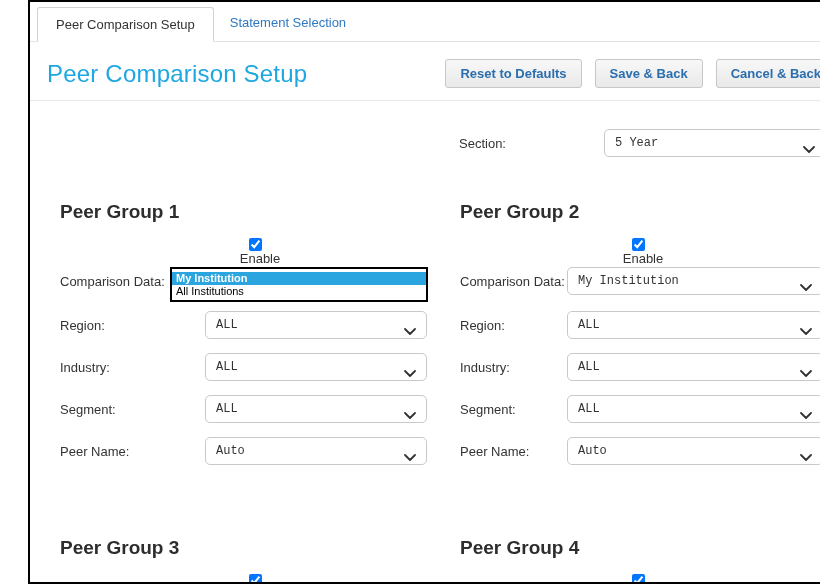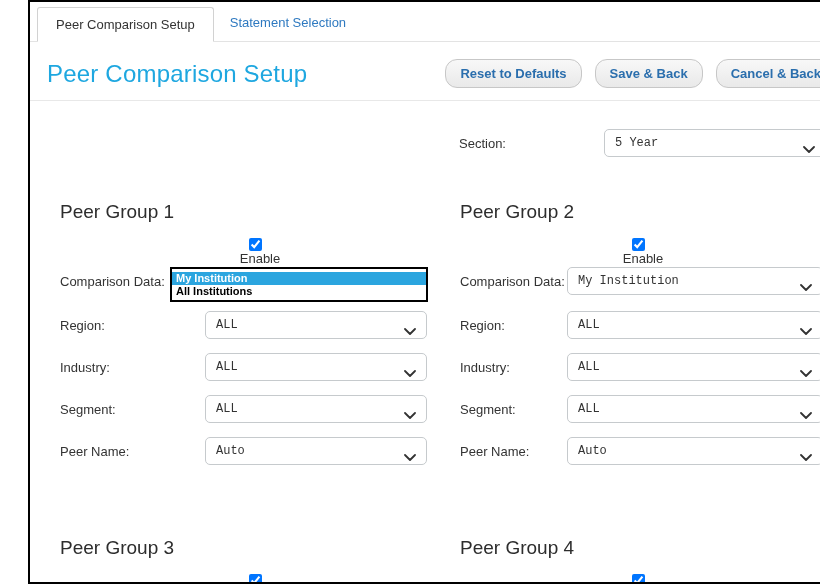--- a/index.html
+++ b/index.html
@@ -37,21 +37,21 @@
     padding: 17px 10px 12px 17px;
     border-bottom: 1px solid #e8e8e8;
   }
   .page-title { font-size: 24px; color: #1ea7e0; font-weight: 400; letter-spacing: 0.2px; }
   .btn-row { display: flex; gap: 13px; }
   .btn {
     display: inline-block;
     padding: 6px 14px;
     font-size: 13px; font-weight: 700; color: #2a6ead;
     background: linear-gradient(#f8f8f8, #e9e9e9);
-    border: 1px solid #c7c7c7; border-radius: 12px;
+    border: 1px solid #c7c7c7; border-radius: 3px;
     cursor: pointer; white-space: nowrap;
     font-family: "Liberation Sans", sans-serif;
   }
   
   .content { padding: 0 20px; }
   .form-label { font-size: 13px; color: #333; }
   .section-row { display: flex; align-items: center; margin-top: 28px; height: 28px; justify-content: flex-end; }
   .section-row .form-label { width: 145px; }
   
   .select {
@@ -66,21 +66,21 @@
   .select .sel-value { font-size: 12px; color: #333; font-family: Liberation Mono, monospace; }
   .select .chev { position: absolute; right: 10px; top: 10px; }
   .w-left  { width: 222px; }
   .w-right { width: 256px; }
   
   .groups-row { display: flex; }
   .group-left  { width: 410px; padding-left: 10px; }
   .group-right { flex: 1; }
   .groups-1 { margin-top: 44px; }
   .groups-2 { margin-top: 58px; }
-  .group-title { font-size: 19px; font-weight: 400; color: #2d2d2d; line-height: 22px; margin-bottom: 15px; }
+  .group-title { font-size: 19px; font-weight: 700; color: #2d2d2d; line-height: 22px; margin-bottom: 15px; }
   .enable-row { display: flex; align-items: center; height: 16px; margin-bottom: 13px; flex-direction: column; }
   .enable-row input { width: 13px; height: 13px; margin-right: 9px; cursor: pointer; }
   .form-row { display: flex; align-items: center; height: 28px; margin-bottom: 14px; }
   .group-left  .form-row .form-label { width: 145px; }
   .group-right .form-row .form-label { width: 107px; }
   .cd-open-row { height: 38px; margin-bottom: 6px; align-items: flex-start; }
   .cd-open-row .form-label { width: 110px !important; padding-top: 7px; }
   .cd-row { margin-bottom: 16px; }
   
   .listbox {
@@ -88,21 +88,20 @@
     background: #fff;
     border: 2px solid #000;
     padding: 3px 0 2px 0;
   }
   .lb-option {
     height: 13px; line-height: 13px;
     font-size: 11px; color: #000;
     padding-left: 4px;
     cursor: pointer;
     white-space: nowrap;
-    font-weight: bold;
   }
   .lb-selected { background: #2ba5df; color: #fff; font-weight: 700; }
 </style>
 </head>
 <body>
 
 <div class="frame">
 
   <div class="tabbar">
     <div class="tab tab-active">Peer Comparison Setup</div>

